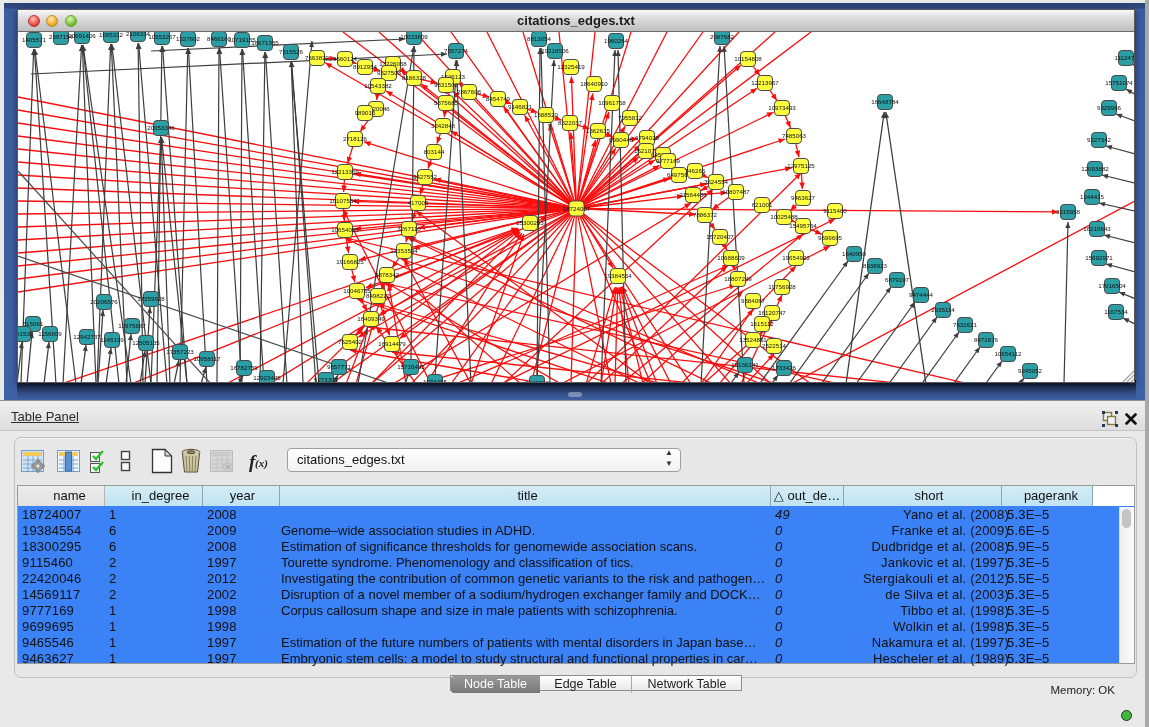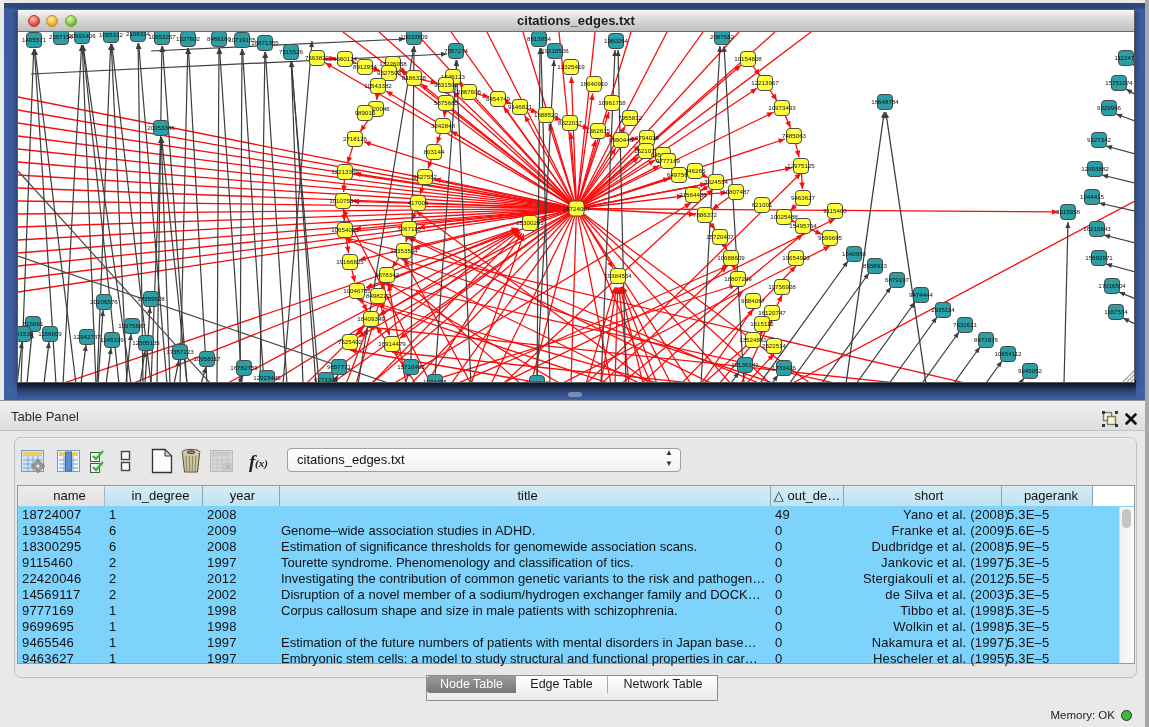--- a/index.html
+++ b/index.html
@@ -20,62 +20,62 @@
   font-size:13px; font-weight:bold; color:#1c1c1c; }
 .tl { position:absolute; top:5px; width:12px; height:12px; border-radius:50%; }
 #tl-r { left:10px; background:radial-gradient(circle at 4px 3px,#ffc2bd,#f36d62 45%,#d33a2e 75%,#a52015); border:1px solid #b5372a; }
 #tl-y { left:28px; background:radial-gradient(circle at 4px 3px,#ffeabc,#f7bf45 45%,#e29a23 75%,#ad6e10); border:1px solid #c08e26; }
 #tl-g { left:47px; background:radial-gradient(circle at 4px 3px,#d8f6bb,#95d352 45%,#65ab27 75%,#47831a); border:1px solid #6fa73a; }
 #canvas { position:absolute; left:0; top:22px; width:1116px; height:350px; background:#fff; overflow:hidden; }
 
 
 #tp-head { position:absolute; left:0; top:400px; width:1149px; height:31px;
   background:linear-gradient(#efefef,#dedede); border-top:1px solid #8f8f8f; border-bottom:1px solid #c2c2c2; }
-#tp-head .t { position:absolute; left:11px; top:8px; font-size:13px; color:#2a2a2a; }
+#tp-head .t { position:absolute; left:11px; top:8px; font-size:13px; color:#2a2a2a;text-decoration:underline; }
 #tp-float { position:absolute; left:1102px; top:411px; width:16px; height:16px; }
 
 
 
 #rstrip { position:absolute; right:0; top:0; width:4px; height:727px; background:#a8a8a8; }
 
 
 #panel { position:absolute; left:14px; top:437px; width:1123px; height:241px;
   background:#e7e7e7; border:1px solid #c0c0c0; border-radius:7px; box-shadow:inset 0 1px 0 #f5f5f5; }
 #toolbar { position:absolute; left:3px; top:7px; width:1110px; height:38px; }
 #combo { position:absolute; left:269px; top:3px; width:394px; height:24px; background:linear-gradient(#ffffff,#f2f2f2);
   border:1px solid #9f9f9f; border-radius:4px; font-size:13px; color:#111; line-height:22px; padding-left:9px; }
 #combo .arr { position:absolute; right:7px; top:-1px; font-size:8px; color:#333; line-height:1.35; text-align:center; }
 
 
-#tbl { position:absolute; left:2px; top:47px; width:1118px; height:179px; background:#7dd3fc; border:1px solid #9a9a9a; }
+#tbl { position:absolute; left:2px; top:47px; width:1118px; height:179px; background:#3b82f6; border:1px solid #9a9a9a; }
 #thead { position:absolute; left:0; top:0; width:1116px; height:20px; background:#fff; }
 .th { position:absolute; top:0; height:20px; background:linear-gradient(#d5ecf6,#bfe3f2); border-right:1px solid #90a4ad;
   font-size:13px; color:#111; text-align:center; line-height:20px; }
 .th.gray { background:linear-gradient(#ececec,#e2e2e2); border-right:1px solid #b5b5b5; }
 #tbody { position:absolute; left:0; top:21px; width:1116px; height:157px; font-size:13px; color:#111; letter-spacing:0.2px; }
 .tr { position:relative; height:16px; line-height:16px; }
 .c { position:absolute; top:0; height:16px; white-space:nowrap; overflow:hidden; }
 .c.name { left:4px; width:95px; }
 .c.ind  { left:91px; width:90px; }
 .c.yr   { left:189px; width:70px; }
 .c.ttl  { left:263px; width:495px; letter-spacing:0; }
-.c.outd { left:757px; width:70px; }
+.c.outd { left:757px; width:70px;font-style:italic; }
 .c.shrt { left:833px; width:158px; text-align:right; }
 .c.pr   { left:989px; width:95px; }
 #vscroll { position:absolute; right:0px; top:21px; width:15px; height:156px; background:linear-gradient(90deg,#f1f1f1,#fbfbfb); border-left:1px solid #dcdcdc; }
 #vthumb { position:absolute; left:2px; top:2px; width:9px; height:19px; background:#c4c4c4; border-radius:5px; }
 
 
-#tabs { position:absolute; left:426px; top:675px; width:292px; height:26px; border:1px solid #8d8d8d;
+#tabs { position:absolute; left:450px; top:675px; width:292px; height:16px; border:1px solid #8d8d8d;
   border-radius:0; background:linear-gradient(#ffffff,#e9e9e9); font-size:12.5px; }
 #tabs .seg { position:absolute; top:0; height:17px; line-height:17px; text-align:center; color:#1d1d1d; }
 #tabs .sel { background:linear-gradient(#9a9a9a,#777777); color:#fff; border-radius:3px 0 0 3px; }
 
 
-#status { position:absolute; right:34px; top:709px; font-size:11.5px; color:#222; }
+#status { position:absolute; right:34px; top:684px; font-size:11.5px; color:#222; }
 #memdot { position:absolute; left:1121px; top:710px; width:11px; height:11px; border-radius:50%;
   background:#3fba3f; border:1px solid #2d2d2d; }
 </style></head>
 <body>
 <div id="stage">
   <div id="desktop">
     <div id="winshadow"></div>
     <div id="win">
       <div id="titlebar">
         <div class="tl" id="tl-r"></div>
@@ -1058,21 +1058,21 @@
             <div class="c outd">0</div>
             <div class="c shrt">Nakamura et al. (1997)</div>
       <div class="c pr">5.3E–5</div>
           </div>
 <div class="tr">
       <div class="c name">9463627</div>
             <div class="c ind">1</div>
             <div class="c yr">1997</div>
       <div class="c ttl">Embryonic stem cells: a model to study structural and functional properties in car…</div>
             <div class="c outd">0</div>
-            <div class="c shrt">Hescheler et al. (1995)</div>
+            <div class="c shrt">Hescheler et al. (1989)</div>
       <div class="c pr">5.3E–5</div>
           </div>
       </div>
       <div id="vscroll">
           <div id="vthumb"></div>
         </div>
     </div>
   </div>
 
   <div id="tabs">

